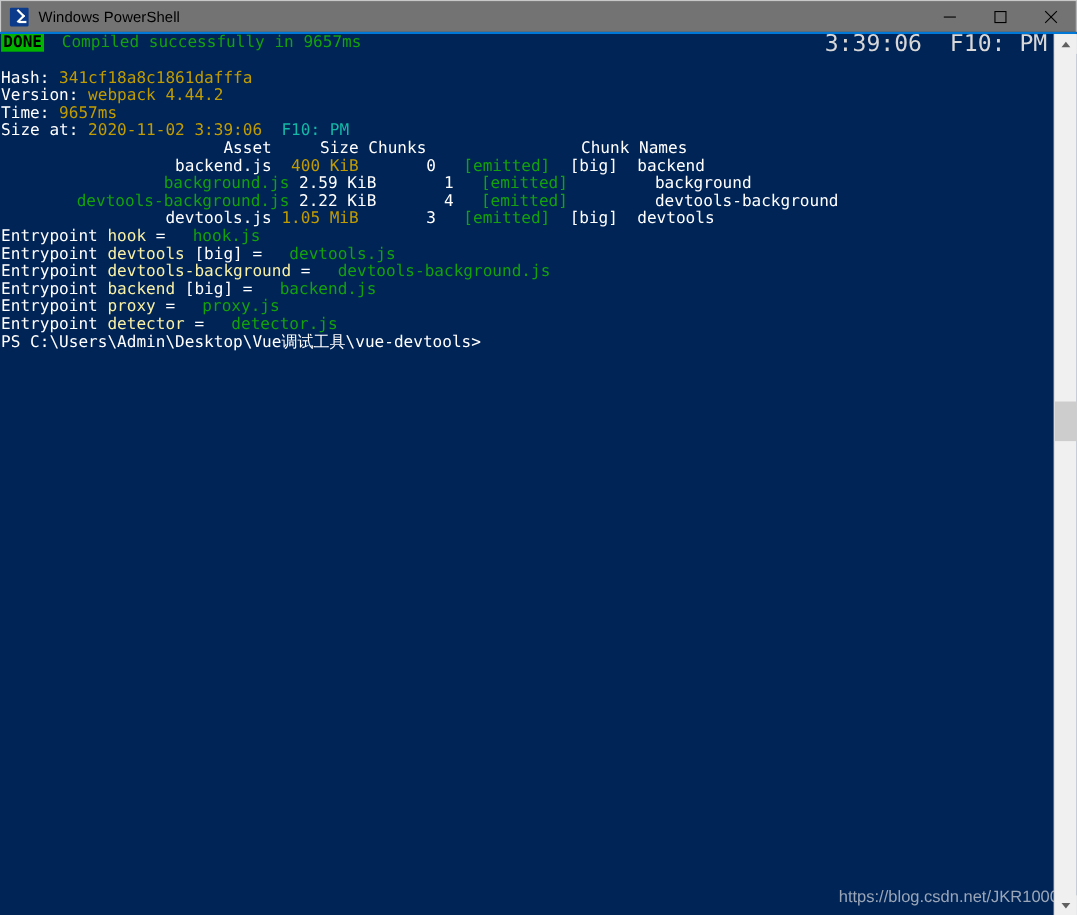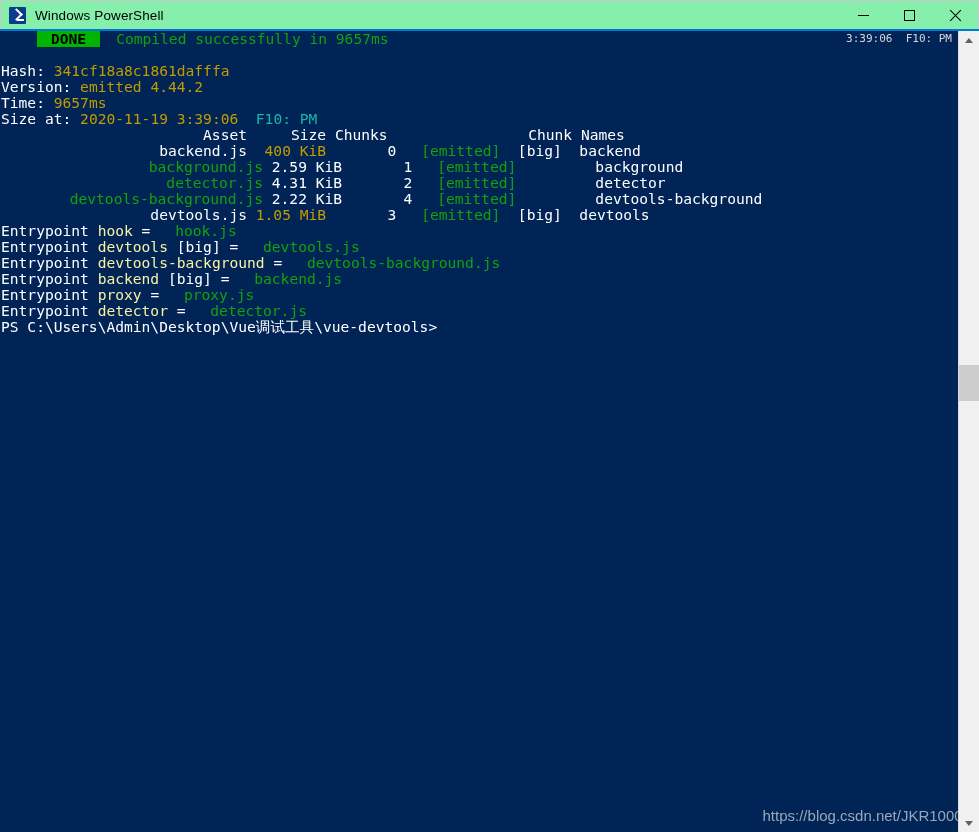--- a/index.html
+++ b/index.html
@@ -22,21 +22,21 @@
     background: #012456;
     overflow: hidden;
   }
 
   
   #titlebar {
     position: absolute;
     left: 0; top: 0;
     width: 979px;
     height: 29px;
-    background: #86efac;
+    background: #737373;
     border-top: 1px solid #c8c8c8;
     border-left: 1px solid #c8c8c8;
     border-right: 1px solid #c8c8c8;
     box-sizing: border-box;
     display: flex;
     align-items: center;
   }
   #titlebar-accent {
     position: absolute;
     left: 0; top: 29px;
@@ -142,38 +142,37 @@
   }
   .white  { color: #ffffff; }
   .green  { color: #13a10e; padding-left: 16px; }
   .yellow { color: #c19c00; }
   .yel-b  { color: #f9f1a5; }
 
   .badge-done {
     background: #00b400;
     color: #000000;
     font-weight: bold;
-    padding: 0 14px;
-    margin-left: 36px;
+    padding: 0 2px;
   }
 
   
   .artifact {
     color: #14b8a6;
   }
 
   #status-right {
     position: absolute;
     right: 6px;
     top: 0;
     height: 16px;
     white-space: pre;
     color: #d8d8d8;
     font-family: "DejaVu Sans Mono", "Liberation Mono", monospace;
-    font-size: 11px;
+    font-size: 21px;
     line-height: 16px;
   }
 
   
   #watermark {
     position: absolute;
     right: 8px;
     bottom: 8px;
     color: #9aa6b8;
     font-size: 15px;
@@ -246,33 +245,32 @@
   <div id="titlebar-accent"></div>
 
   <div id="console">
 
     <div class="line"><span class="badge-done">DONE</span><span class="green">Compiled successfully in 9657ms</span><span id="status-right">3:39:06  F10: PM</span></div>
 
     <div class="line"> </div>
 
     <div class="line"><span class="white">Hash:</span><span class="white"> </span><span class="yellow">341cf18a8c1861dafffa</span></div>
 
-    <div class="line"><span class="white">Version:</span><span class="white"> </span><span class="yellow">emitted 4.44.2</span></div>
+    <div class="line"><span class="white">Version:</span><span class="white"> </span><span class="yellow">webpack 4.44.2</span></div>
 
     <div class="line"><span class="white">Time:</span><span class="white"> </span><span class="yellow">9657ms</span></div>
 
-    <div class="line"><span class="white">Size at:</span><span class="white"> </span><span class="yellow">2020-11-19 3:39:06</span><span class="white">  </span><span class="artifact">F10: PM</span></div>
+    <div class="line"><span class="white">Size at:</span><span class="white"> </span><span class="yellow">2020-11-02 3:39:06</span><span class="white">  </span><span class="artifact">F10: PM</span></div>
 
     <div id="table-head">
         <div class="line"><span class="white">                       Asset</span><span class="white">     Size</span><span class="white"> Chunks </span><span class="white">               </span><span class="white">Chunk Names</span></div>
       </div>
     <div id="table-body">
         <div class="line"><span class="white">                  backend.js</span><span class="yellow">  400 KiB</span><span class="white">       0</span><span class="white"> </span><span class="green">[emitted]  </span><span class="white">[big]  </span><span class="white">backend</span></div>
         <div class="line"><span class="green">               background.js</span><span class="white"> 2.59 KiB</span><span class="white">       1</span><span class="white"> </span><span class="green">[emitted]  </span><span class="white">       </span><span class="white">background</span></div>
-        <div class="line"><span class="green">                 detector.js</span><span class="white"> 4.31 KiB</span><span class="white">       2</span><span class="white"> </span><span class="green">[emitted]  </span><span class="white">       </span><span class="white">detector</span></div>
         <div class="line"><span class="green">      devtools-background.js</span><span class="white"> 2.22 KiB</span><span class="white">       4</span><span class="white"> </span><span class="green">[emitted]  </span><span class="white">       </span><span class="white">devtools-background</span></div>
         <div class="line"><span class="white">                 devtools.js</span><span class="yellow"> 1.05 MiB</span><span class="white">       3</span><span class="white"> </span><span class="green">[emitted]  </span><span class="white">[big]  </span><span class="white">devtools</span></div>
       </div>
 
     <div id="entrypoints">
         <div class="line"><span class="white">Entrypoint </span><span class="yel-b">hook</span><span class="white"> </span><span class="white">= </span><span class="green">hook.js</span></div>
         <div class="line"><span class="white">Entrypoint </span><span class="yel-b">devtools</span><span class="white"> </span><span class="white">[big] </span><span class="white">= </span><span class="green">devtools.js</span></div>
         <div class="line"><span class="white">Entrypoint </span><span class="yel-b">devtools-background</span><span class="white"> </span><span class="white">= </span><span class="green">devtools-background.js</span></div>
         <div class="line"><span class="white">Entrypoint </span><span class="yel-b">backend</span><span class="white"> </span><span class="white">[big] </span><span class="white">= </span><span class="green">backend.js</span></div>
         <div class="line"><span class="white">Entrypoint </span><span class="yel-b">proxy</span><span class="white"> </span><span class="white">= </span><span class="green">proxy.js</span></div>

